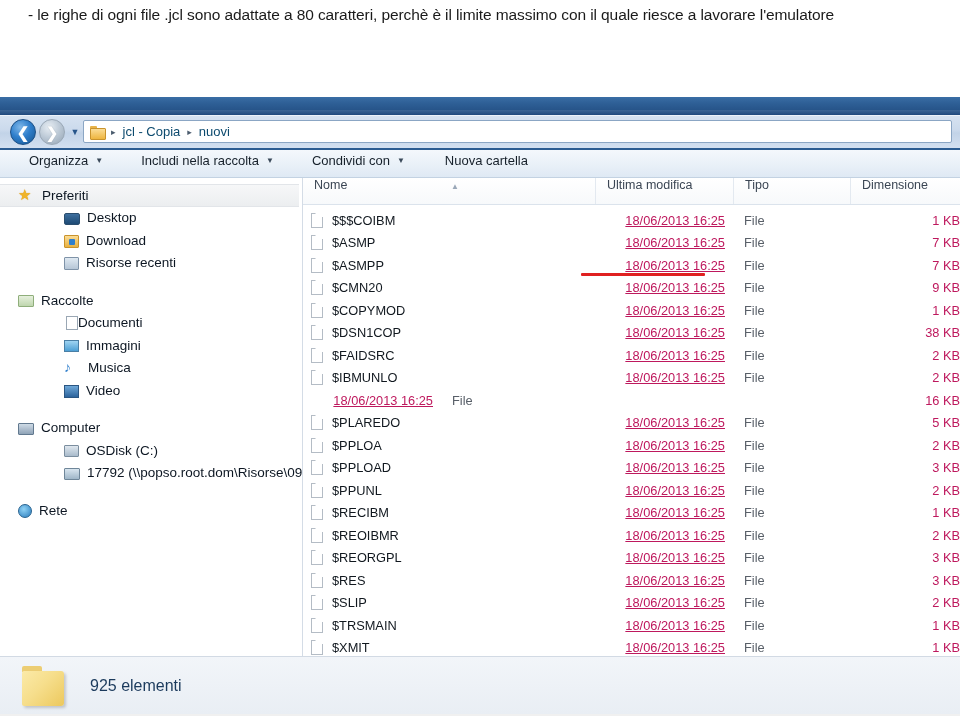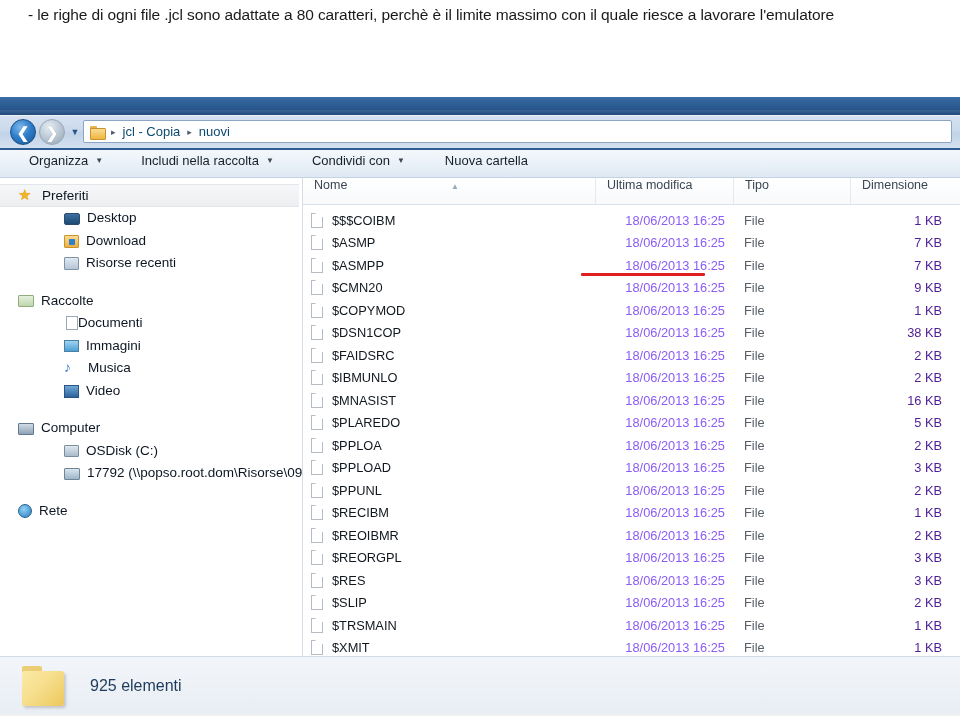--- a/index.html
+++ b/index.html
@@ -349,23 +349,23 @@
     margin-right: 9px;
   }
   .fileicon::after {
     content: "";
     position: absolute;
     right: -1px; top: -1px;
     border-left: 4px solid transparent;
     border-top: 4px solid #ffffff;
     border-right: 4px solid #ffffff;
   }
-  .fmod  { width: 138px; flex: none; color: #8b5cf6; text-align: right; padding-right: 8px; }
+  .fmod  { width: 138px; flex: none; color: #be185d; text-align: right; padding-right: 8px; text-decoration: underline; }
   .ftype { width: 117px; flex: none; color: #585f68; padding-left: 11px; }
-  .fsize { flex: 1; color: #4c1d95; text-align: right; padding-right: 18px; }
+  .fsize { flex: 1; color: #be185d; text-align: right; }
 
   
   .annot-line {
     position: absolute;
     height: 3px;
     background: #e02020;
     border-radius: 1px;
   }
 
   
@@ -604,24 +604,20 @@
           <div class="frow">
             <div class="fname">
               <span class="fileicon"></span>
               <span>$IBMUNLO</span>
             </div>
             <div class="fmod">18/06/2013 16:25</div>
             <div class="ftype">File</div>
             <div class="fsize">2 KB</div>
           </div>
           <div class="frow">
-            <div class="fname">
-              <span class="fileicon"></span>
-              <span>$MNASIST</span>
-            </div>
             <div class="fmod">18/06/2013 16:25</div>
             <div class="ftype">File</div>
             <div class="fsize">16 KB</div>
           </div>
           <div class="frow">
             <div class="fname">
               <span class="fileicon"></span>
               <span>$PLAREDO</span>
             </div>
             <div class="fmod">18/06/2013 16:25</div>

